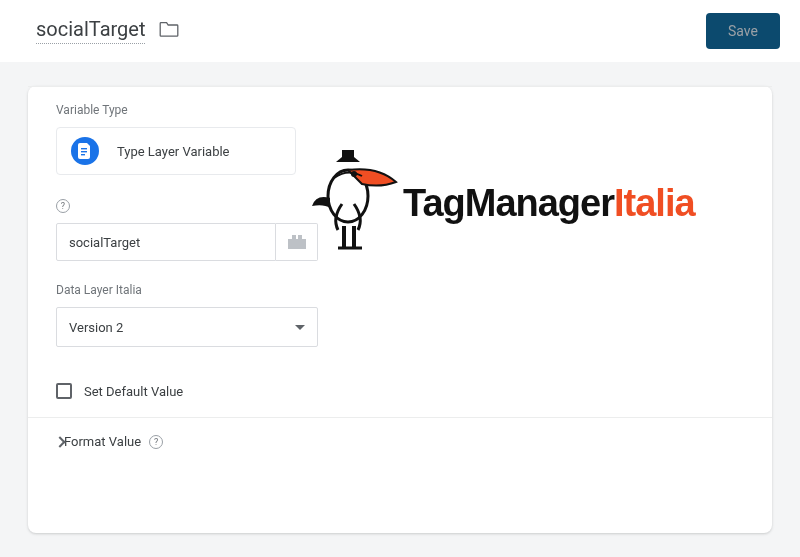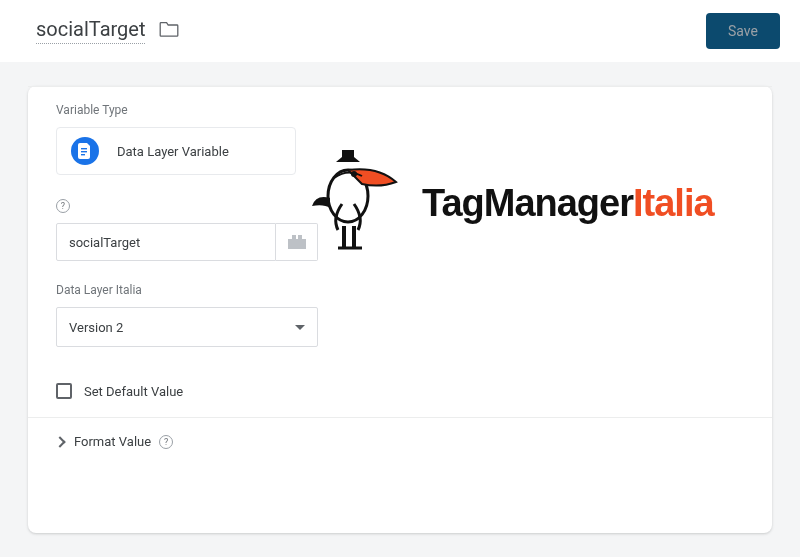--- a/index.html
+++ b/index.html
@@ -28,25 +28,25 @@
   .textfield{width:220px;height:38px;border:1px solid #dadce0;border-radius:2px 0 0 2px;padding:0 12px;font-size:13px;color:#3c4043;font-family:inherit;}
   .brick-btn{width:42px;height:38px;border:1px solid #dadce0;border-left:none;background:#fff;display:flex;align-items:center;justify-content:center;border-radius:0 2px 2px 0;}
   
   .select{width:262px;height:40px;border:1px solid #dadce0;border-radius:2px;padding:0 12px;display:flex;align-items:center;justify-content:space-between;font-size:13px;color:#3c4043;cursor:pointer;}
   .tri{width:0;height:0;border-left:5px solid transparent;border-right:5px solid transparent;border-top:5px solid #5f6368;}
   
   .cb-row{display:flex;align-items:center;gap:12px;margin-top:36px;margin-bottom:18px;}
   .cb{width:16px;height:16px;border:2px solid #5f6368;border-radius:2px;}
   .cb-label{font-size:13px;color:#3c4043;}
   
-  .fv-row{display:flex;align-items:center;gap:10px;padding:16px 28px;}
+  .fv-row{display:flex;align-items:center;gap:0;padding:16px 28px;}
   .chev{width:8px;height:8px;border-right:2px solid #5f6368;border-bottom:2px solid #5f6368;transform:rotate(-45deg);}
   .fv-label{font-size:13px;color:#3c4043;display:flex;align-items:center;gap:8px;}
   
-  .logo{position:absolute;left:280px;top:62px;display:flex;align-items:center;pointer-events:none;gap:19px;}
+  .logo{position:absolute;left:280px;top:62px;display:flex;align-items:center;pointer-events:none;}
   .logo-text{font-family:Arial,Helvetica,sans-serif;font-weight:900;font-size:38px;letter-spacing:-1px;}
   .lt-black{color:#111;}
   .lt-red{color:#f04e23;}
 </style>
 </head>
 <body>
 
 <div class="page">
 
   <div class="topbar">
@@ -68,21 +68,21 @@
         <div class="label">Variable Type</div>
         <div class="vtype-row">
           <span class="vtype-icon">
             <svg width="14" height="16" viewBox="0 0 14 16">
                 <path d="M2 0h7l3 3v11a2 2 0 0 1-2 2H2a2 2 0 0 1-2-2V2a2 2 0 0 1 2-2z" fill="#fff"></path>
                 <rect x="3" y="5" width="6" height="1.4" fill="#1a73e8"></rect>
                 <rect x="3" y="8" width="6" height="1.4" fill="#1a73e8"></rect>
                 <rect x="3" y="11" width="4" height="1.4" fill="#1a73e8"></rect>
               </svg>
           </span>
-          <span class="vtype-text">Data Layer Variable</span>
+          <span class="vtype-text">Type Layer Variable</span>
         </div>
       </div>
 
       <div class="section" style="padding-top:24px;">
         <div class="label">
           <span class="help">?</span>
         </div>
         <div class="input-row">
           <input class="textfield" value="socialTarget" style="">
           <div class="brick-btn">

